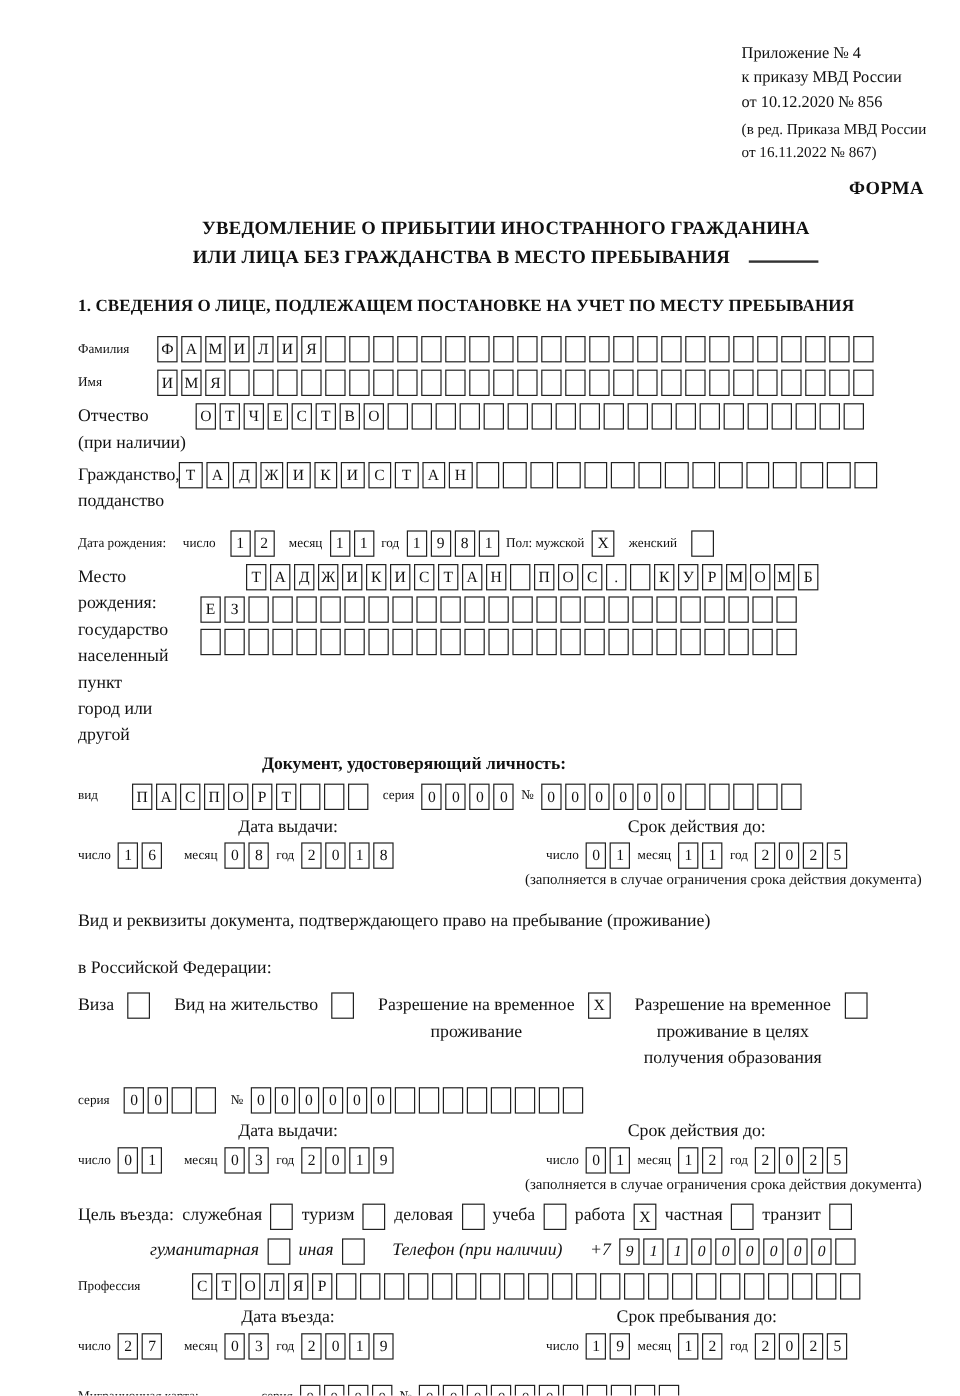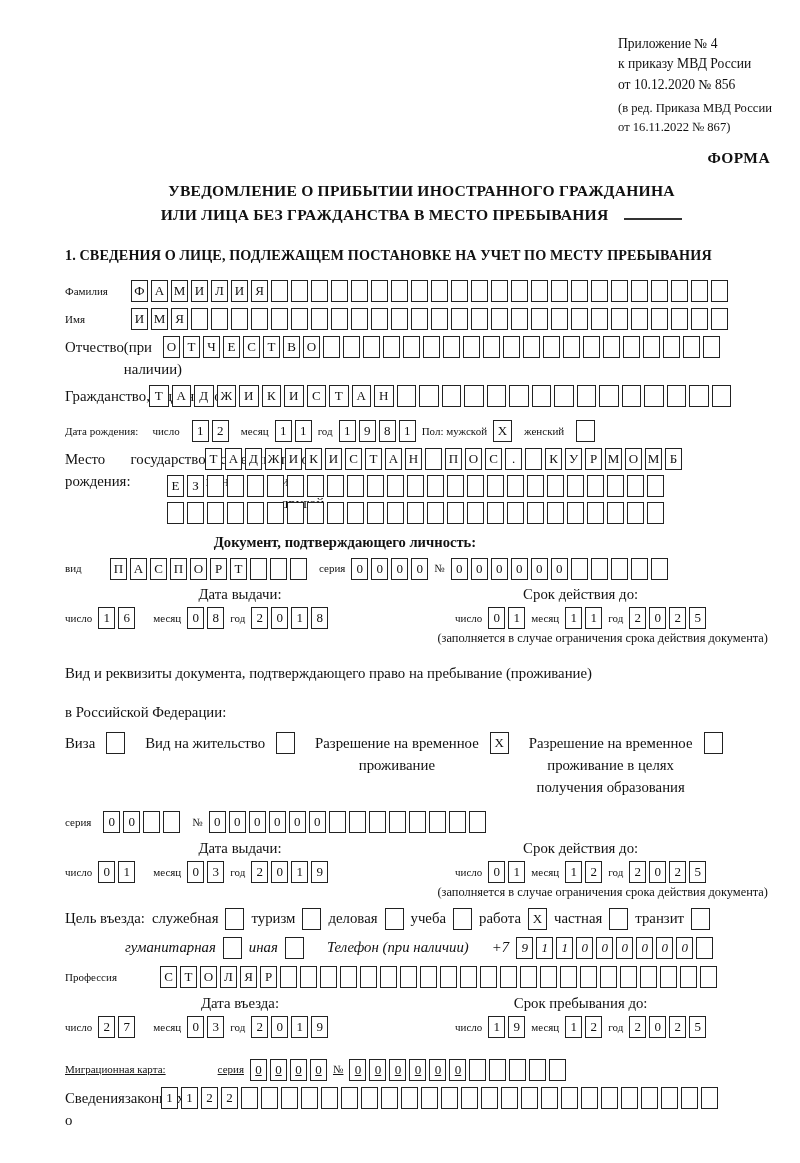--- a/index.html
+++ b/index.html
@@ -11,21 +11,21 @@
   .hdr-gap{height:4px;}
   .forma{font-weight:bold;font-size:15.5px;text-align:right;padding-right:8px;margin-top:12px;letter-spacing:.4px;}
 
   .title{font-weight:bold;font-size:15.6px;text-align:center;line-height:1.55;margin-top:12px;letter-spacing:.2px;}
   .blank{display:inline-block;width:58px;height:13px;border-bottom:2.2px solid #333;margin-left:16px;}
 
   .sec-h{font-weight:bold;font-size:14.2px;margin-top:20px;margin-bottom:16px;white-space:nowrap;letter-spacing:.1px;}
 
   .row{display:flex;align-items:flex-start;margin-bottom:5px;}
   .lbl{font-size:11px;line-height:23px;flex:none;white-space:nowrap;}
-  .lblcol{display:flex;flex-direction:row;flex:none;font-size:14.8px;line-height:22px;}
+  .lblcol{display:flex;flex-direction:column;flex:none;font-size:14.8px;line-height:22px;}
   .cells{display:flex;gap:3px;flex:none;}
   .cell{box-sizing:content-box;width:15px;height:20px;border:1.5px solid #222;background:#fff;display:flex;align-items:center;justify-content:center;font-size:13px;flex:none;}
   .wide .cell{width:17.5px;}
   .cb{width:17px;height:20px;}
   .w66{width:66px;}.w98{width:98px;}.w84{width:84px;}.w102{width:102px;}.w45{width:45px;}.w95{width:95px;}.w80{width:80px;}
   .ml{margin-left:12px;}.mls{margin-left:6px;}.mlx{margin-left:38px;}
   .bp-rows>.cells{margin-bottom:5px;}
 
   .center-h{font-weight:bold;font-size:14.6px;text-align:center;width:560px;margin:2px 0 6px 0;}
 
@@ -325,21 +325,21 @@
           <span class="cell"></span>
           <span class="cell"></span>
           <span class="cell"></span>
           <span class="cell"></span>
           <span class="cell"></span>
           <span class="cell"></span>
         </span>
     </span>
   </div>
 
-  <div class="center-h">Документ, подтверждающего личность:</div>
+  <div class="center-h">Документ, удостоверяющий личность:</div>
 
   <div class="row" style="align-items:center;">
     <span class="lbl w45">вид</span>
     <span class="cells">
         <span class="cell">П</span>
         <span class="cell">А</span>
         <span class="cell">С</span>
         <span class="cell">П</span>
         <span class="cell">О</span>
         <span class="cell">Р</span>

